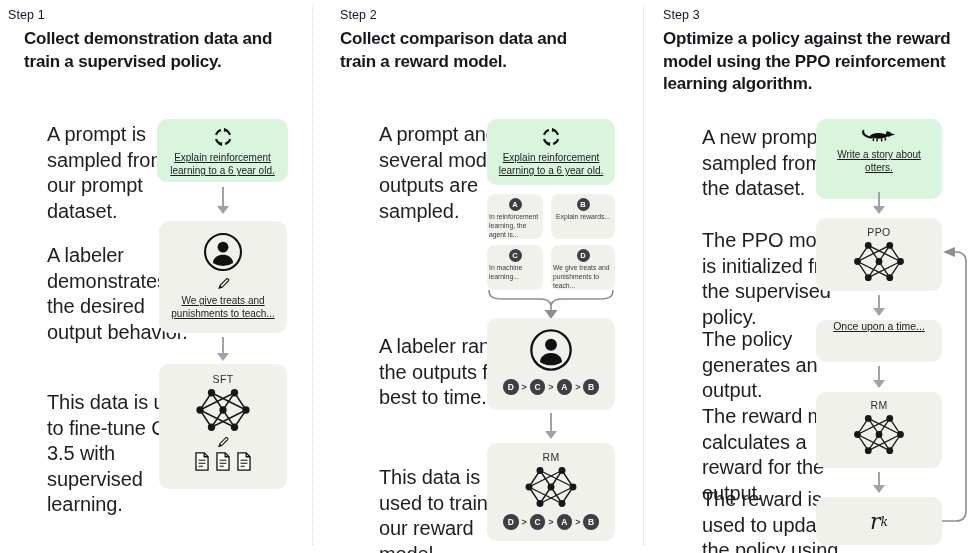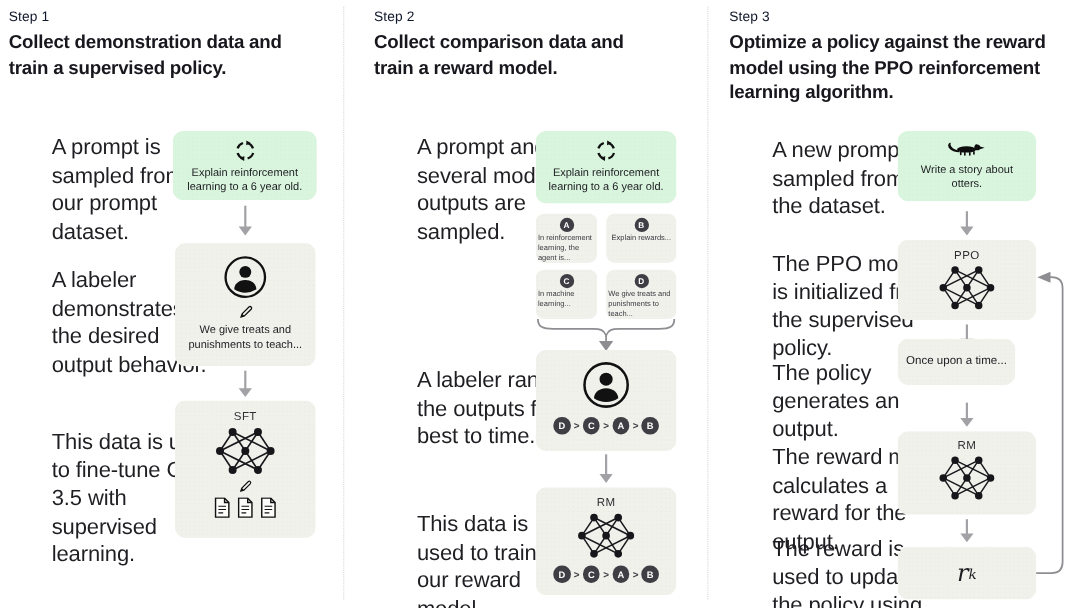--- a/index.html
+++ b/index.html
@@ -9,21 +9,21 @@
 
   .divider { position:absolute; top:6px; bottom:8px; width:0; border-left:1px dotted #d6d6d0; }
 
   .step-label { position:absolute; font-size:12.5px; color:#0f172a; letter-spacing:.1px; }
   .headline  { position:absolute; font-size:17px; font-weight:bold; color:#17171d; line-height:1.33; letter-spacing:-0.2px; }
   .caption   { position:absolute; font-size:20px; color:#1f1f23; line-height:1.28; letter-spacing:-0.1px;margin-left:39px; }
 
   .card { position:absolute; border-radius:10px; display:flex; flex-direction:column; align-items:center; text-align:center; }
   .card.green { background:#d9f5de; background-image:radial-gradient(circle, rgba(20,90,40,.05) .6px, transparent .7px); background-size:4px 4px; }
   .card.gray  { background:#f1f1ec; background-image:radial-gradient(circle, rgba(0,0,0,.045) .6px, transparent .7px); background-size:4px 4px; }
-  .card-text  { font-size:10px; line-height:1.32; color:#1c1c20; }
+  .card-text  { font-size:10px; line-height:1.32; color:#1c1c20;text-decoration:underline; }
   .model-label{ font-size:10.5px; color:#2f2f33; letter-spacing:.4px; }
 
   .arrow { position:absolute; width:12px; }
   .arrow::before { content:""; position:absolute; left:5.2px; top:0; bottom:6px; width:1.6px; background:#a2a2a6; }
   .arrow::after  { content:""; position:absolute; bottom:0; left:0; width:0; height:0;
                    border-left:6px solid transparent; border-right:6px solid transparent; border-top:8px solid #a2a2a6; }
 
   .mini-grid { position:absolute; left:487px; top:194px; width:128px; display:grid;
                grid-template-columns:56px 64px; grid-auto-rows:45px; column-gap:8px; row-gap:6px; }
   .mini-card { background:#f1f1ec; background-image:radial-gradient(circle, rgba(0,0,0,.045) .6px, transparent .7px); background-size:4px 4px;
@@ -44,21 +44,21 @@
 </style>
 </head>
 <body>
 
 <div id="canvas">
 
   <div class="divider" style="left:312px"></div>
   <div class="divider" style="left:643px"></div>
 
   <div class="step-label" style="left:8px; top:8px">Step 1</div>
-  <div class="headline" style="left:8px; top:28px; width:278px">Collect demonstration data and train a supervised policy.</div>
+  <div class="headline" style="left:24px; top:28px; width:278px">Collect demonstration data and train a supervised policy.</div>
 
   <div class="caption" style="left:8px; top:122px; width:145px">A prompt is sampled from our prompt dataset.</div>
   <div class="caption" style="left:8px; top:243px; width:150px">A labeler demonstrates the desired output behavior.</div>
   <div class="caption" style="left:8px; top:390px; width:168px">This data is used to fine-tune GPT-3.5 with supervised learning.</div>
 
   <div class="card green" style="left:157px; top:119px; width:131px; height:63px; padding:8px 6px 4px">
     <span>
       <svg width="20" height="20" viewBox="0 0 24 24">
         <g fill="none" stroke="#111" stroke-width="2.5" stroke-linecap="butt">
           <path d="M14.5,3.6 A9,9 0 0 1 20.4,9.5"></path>
@@ -273,21 +273,21 @@
 
   <div class="step-label" style="left:663px; top:8px">Step 3</div>
   <div class="headline" style="left:663px; top:28px; width:300px">Optimize a policy against the reward model using the PPO reinforcement learning algorithm.</div>
 
   <div class="caption" style="left:663px; top:228px; width:158px">The PPO model is initialized from the supervised policy.</div>
   <div class="caption" style="left:663px; top:125px; width:150px">A new prompt is sampled from the dataset.</div>
   <div class="caption" style="left:663px; top:327px; width:165px">The policy generates an output.</div>
   <div class="caption" style="left:663px; top:404px; width:160px">The reward model calculates a reward for the output.</div>
   <div class="caption" style="left:663px; top:487px; width:152px">The reward is used to update the policy using PPO.</div>
 
-  <div class="card green" style="left:816px; top:119px; width:126px; height:64px; padding:9px 8px 4px">
+  <div class="card green" style="left:816px; top:119px; width:126px; height:80px; padding:9px 8px 4px">
     <span>
       <svg width="36" height="15" viewBox="0 0 96 36">
         <g fill="#0d0d0d">
           <path d="M3,12 C1,7 5,2 9,3 C7,7 9,12 14,16 C18,19 24,21 30,21 L29,26 C20,26 10,22 5,16 C4,15 3.5,13.5 3,12 Z"></path>
           <ellipse cx="47" cy="19" rx="23" ry="7.5"></ellipse>
           <circle cx="73" cy="14" r="7"></circle>
           <path d="M78,11 L91,15 L78,19 Z"></path>
           <circle cx="70.5" cy="8.5" r="2"></circle>
           <rect x="31" y="24" width="4" height="9" rx="1.8"></rect>
           <rect x="41" y="25" width="4" height="9" rx="1.8"></rect>
@@ -327,21 +327,21 @@
             <circle cx="54" cy="24" r="3.8"></circle>
           <circle cx="18" cy="42" r="3.8"></circle>
             <circle cx="42" cy="42" r="3.8"></circle>
         </g>
       </svg>
     </span>
   </div>
 
   <div class="arrow" style="left:873px; top:295px; height:21px"></div>
 
-  <div class="card gray" style="left:816px; top:308px; width:107px; height:42px; justify-content:center">
+  <div class="card gray" style="left:816px; top:320px; width:126px; height:42px; ">
     <div class="card-text" style="font-size:10.5px">Once upon a time...</div>
   </div>
 
   <div class="arrow" style="left:873px; top:366px; height:22px"></div>
 
   <div class="card gray" style="left:816px; top:392px; width:126px; height:76px; padding:7px 6px 4px">
     <div class="model-label">RM</div>
     <span style="margin-top:2px">
       <svg width="54" height="43" viewBox="0 0 60 48">
         <g stroke="#17171b" stroke-width="1.5">

